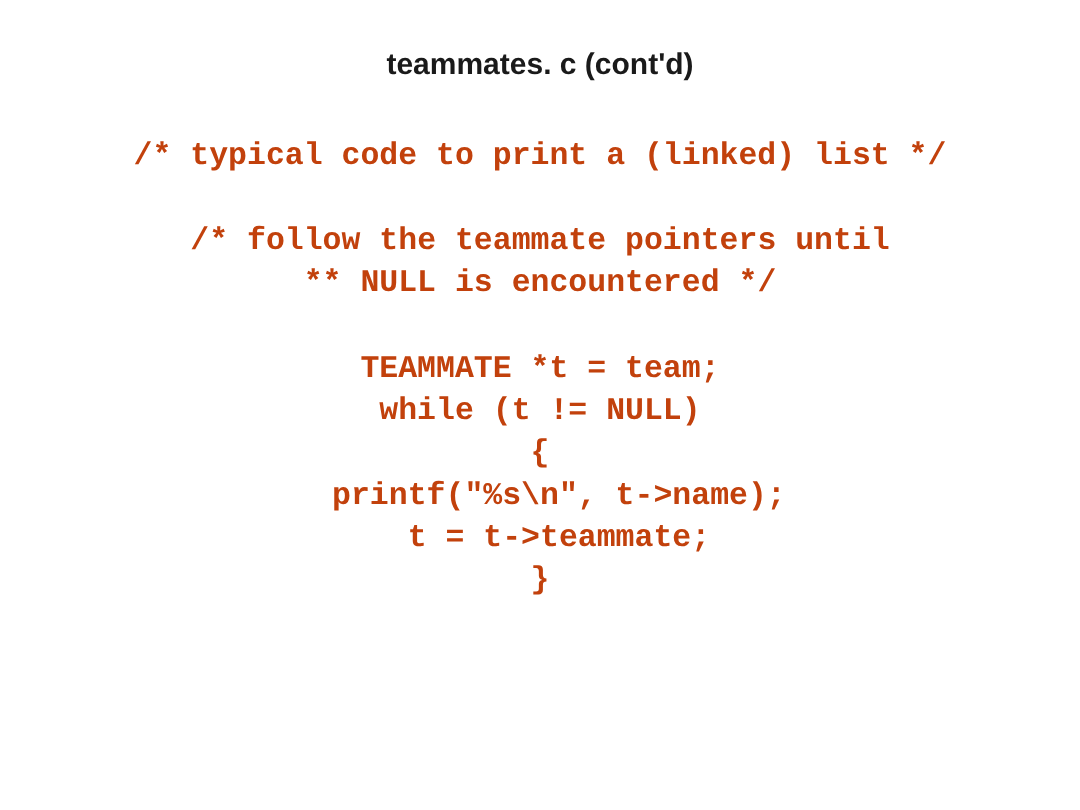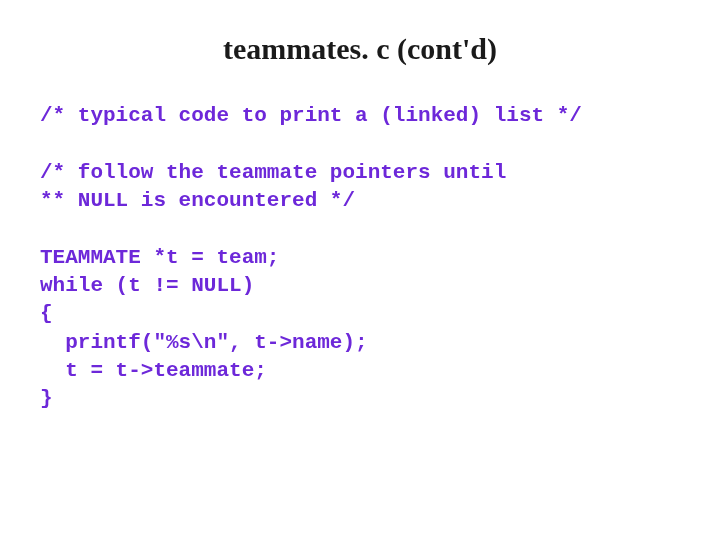--- a/index.html
+++ b/index.html
@@ -10,34 +10,35 @@
     background: #ffffff;
     font-family: Georgia, 'Times New Roman', serif;
   }
   .slide {
     width: 720px;
     height: 540px;
     box-sizing: border-box;
     padding: 24px 40px 40px 40px;
   }
   .title {
-    font-family: Liberation Serif, serif;
+    font-family: Liberation Sans, sans-serif;
     font-weight: bold;
-    font-size: 30px;
+    font-size: 20px;
     color: #1a1a1a;
     text-align: center;
     margin: 8px 0 36px 0;
   }
   .code {
     font-family: "Courier New", Courier, monospace;
     font-weight: bold;
     font-size: 21px;
     line-height: 1.35;
-    color: #6d28d9;
+    color: #c2410c;
     white-space: pre;
+    text-align: center;
   }
 </style>
 </head>
 <body>
 
 <div class="slide">
   <div class="title">teammates. c (cont'd)</div>
   <div class="code"><span>/* typical code to print a (linked) list */</span>
 <span></span>
 <span>/* follow the teammate pointers until</span>

